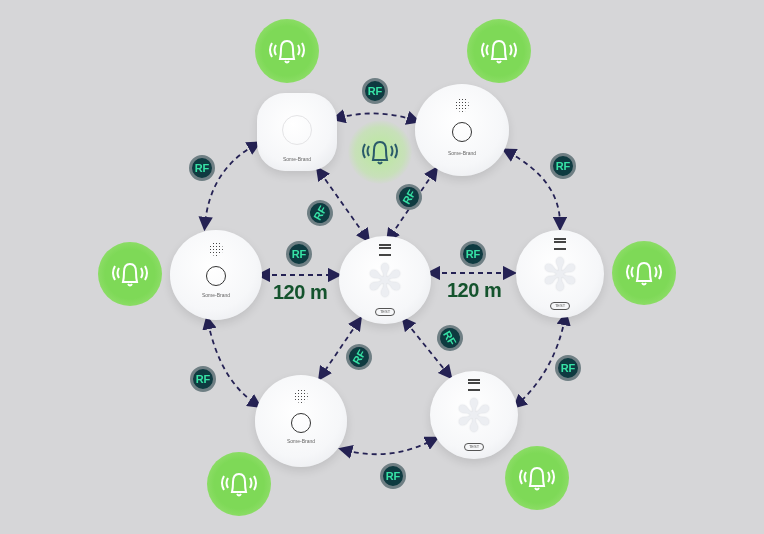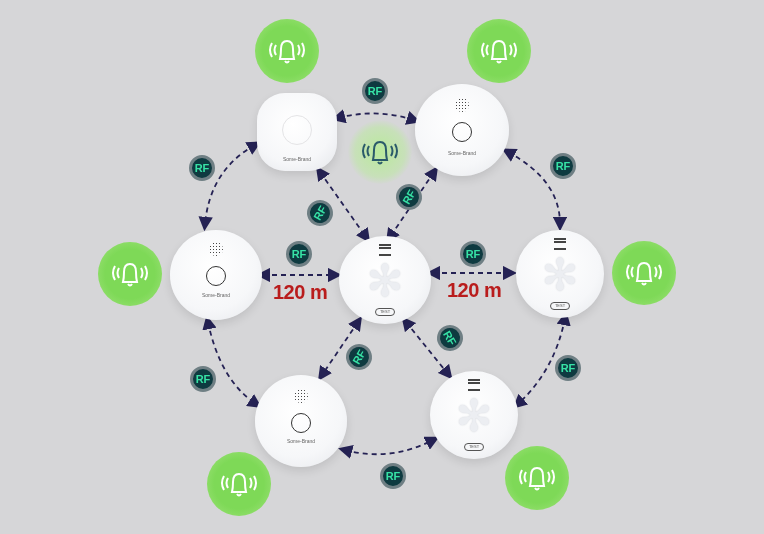--- a/index.html
+++ b/index.html
@@ -11,21 +11,21 @@
   .ring{position:absolute;left:50%;transform:translateX(-50%);width:18px;height:18px;border-radius:50%;border:1.2px solid #333;}
   .ring.faint{border-color:#e4e4e6;width:28px;height:28px;}
   .logo{position:absolute;left:50%;transform:translateX(-50%);font-size:5px;color:#666;white-space:nowrap;}
   .lines{position:absolute;left:50%;transform:translateX(-50%);width:12px;height:8px;border-top:2px solid #444;border-bottom:2px solid #444;}
   .lines:after{content:"";position:absolute;left:0;right:0;top:1px;border-top:2px solid #444;}
   .star{position:absolute;left:50%;top:50%;transform:translate(-50%,-50%);font-size:44px;color:#eceef2;text-shadow:0 0 2px #cfd2d8;}
   .test{position:absolute;left:50%;transform:translateX(-50%);width:18px;height:6px;border:1px solid #555;border-radius:4px;font-size:4px;color:#555;text-align:center;line-height:6px;}
   .bell{position:absolute;width:64px;height:64px;border-radius:50%;background:radial-gradient(circle,#7ed957 55%,#a3e37f 100%);display:flex;align-items:center;justify-content:center;}
   .bell.glow{background:radial-gradient(circle,#b9ea9b 0%,rgba(185,234,155,0.5) 55%,rgba(214,214,216,0) 72%);}
   .rf{position:absolute;width:26px;height:26px;border-radius:50%;background:#0e3a40;border:3px solid #6f7f84;box-sizing:border-box;color:#37e3a6;font-weight:bold;font-size:11px;display:flex;align-items:center;justify-content:center;}
-  .dist{position:absolute;font-size:20px;font-weight:bold;color:#b91c1c;letter-spacing:-0.5px;text-align:right;}
+  .dist{position:absolute;font-size:20px;font-weight:bold;color:#14532d;letter-spacing:-0.5px;text-align:right;}
   svg.links{position:absolute;left:0;top:0;}
 </style>
 </head>
 <body>
 
 <div class="canvas">
 
   <svg class="links" width="764" height="534">
     <defs>
       <marker id="ah" markerWidth="8" markerHeight="8" refX="4" refY="4" orient="auto-start-reverse">

